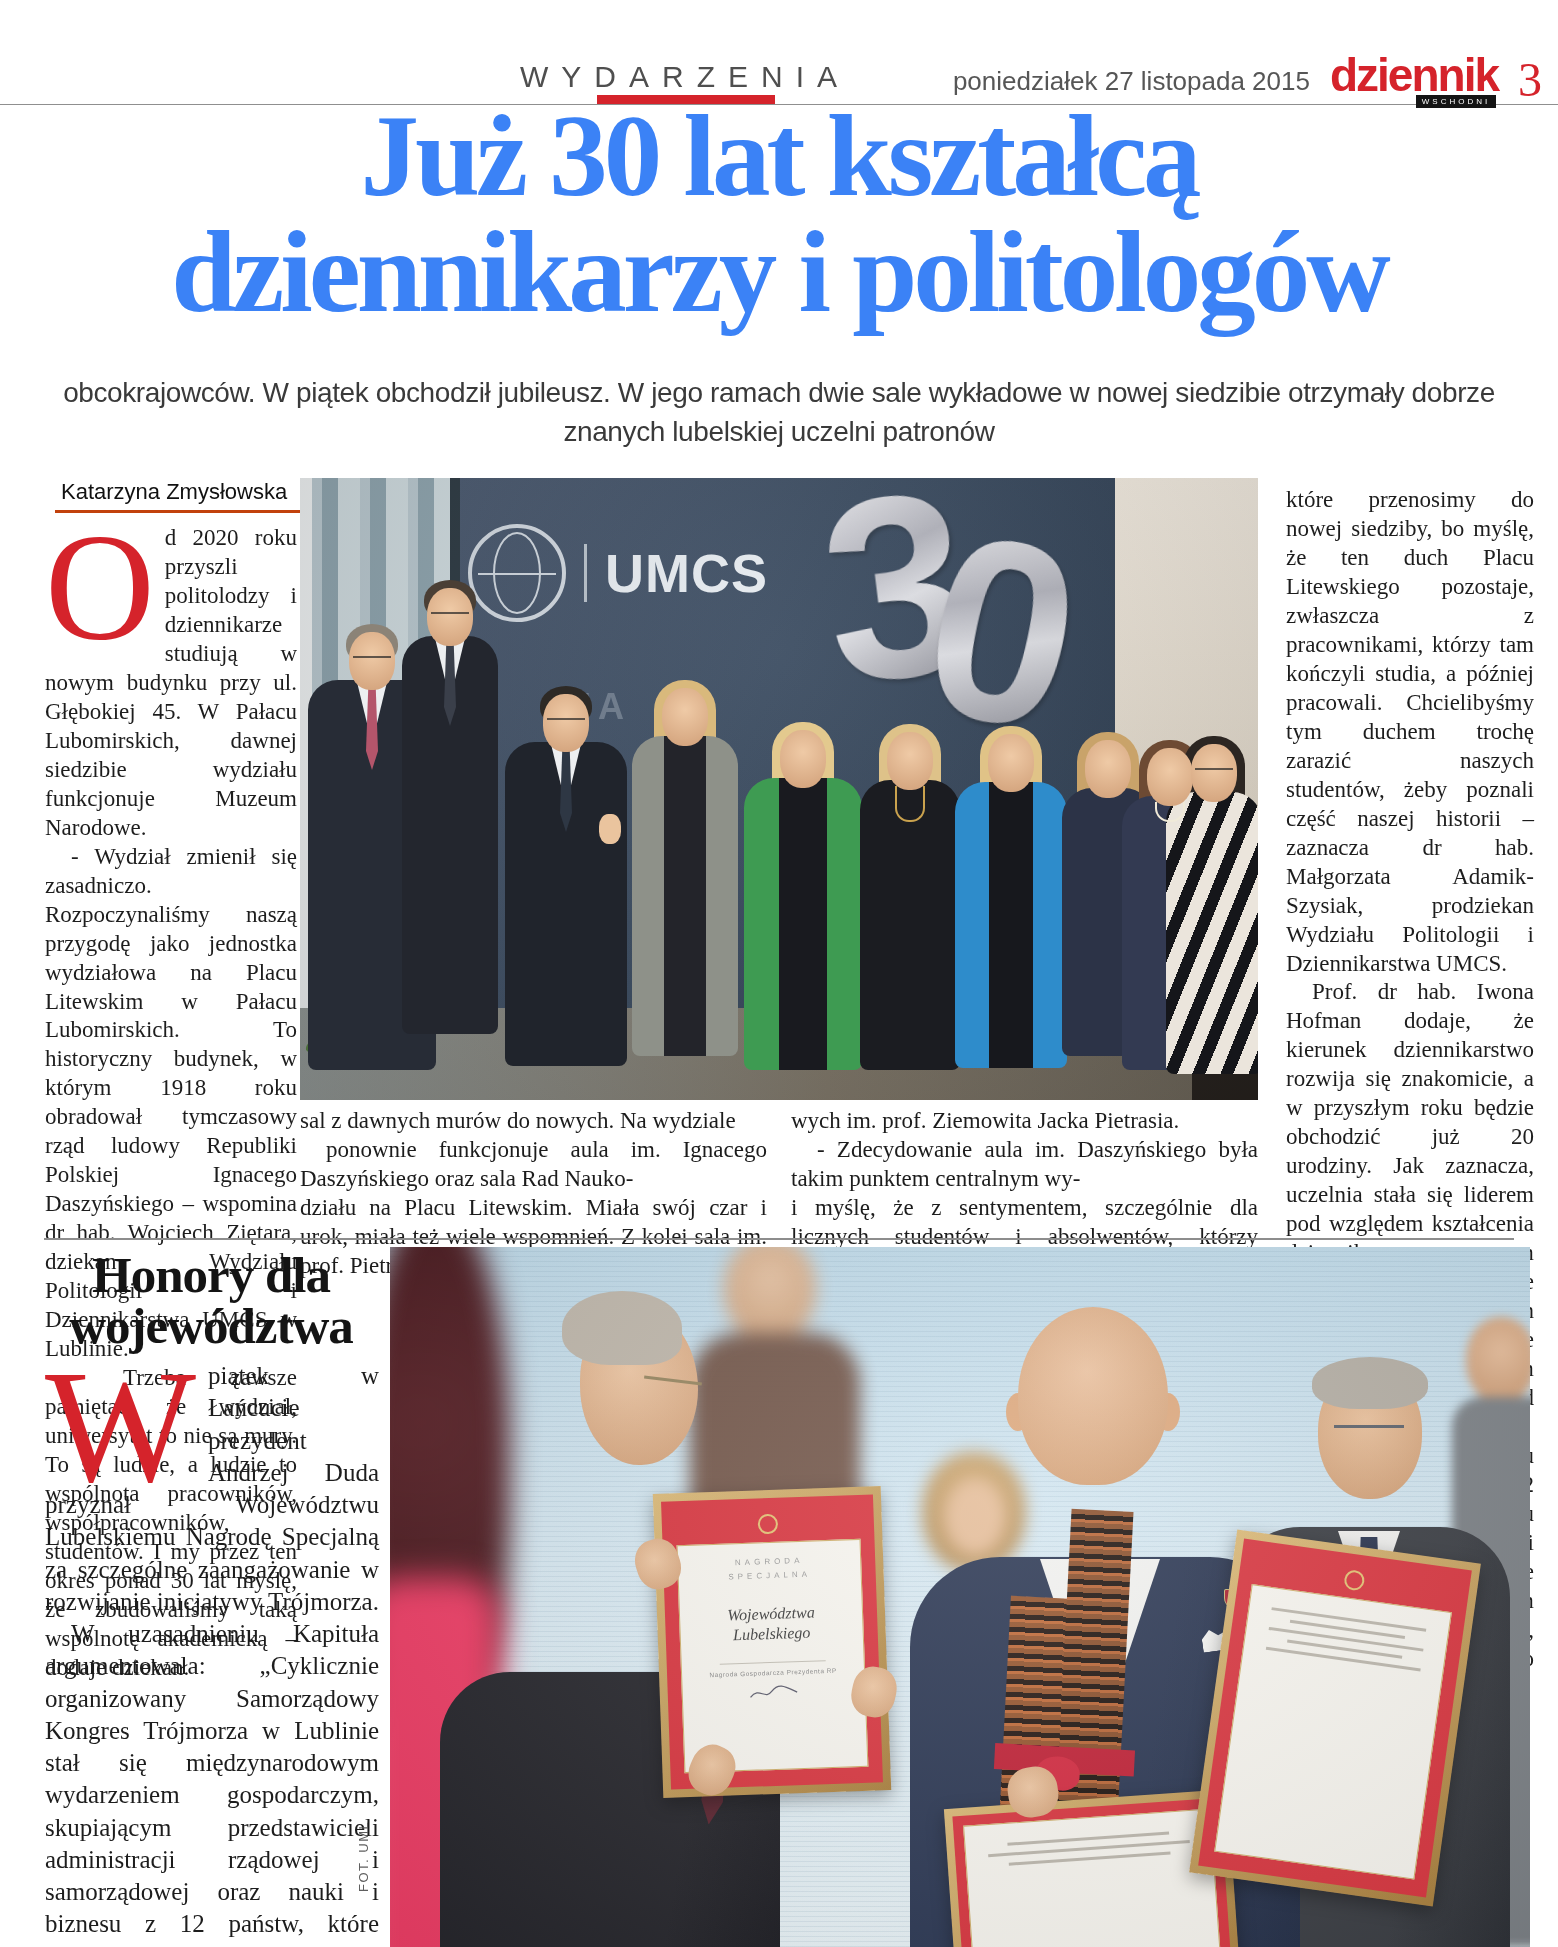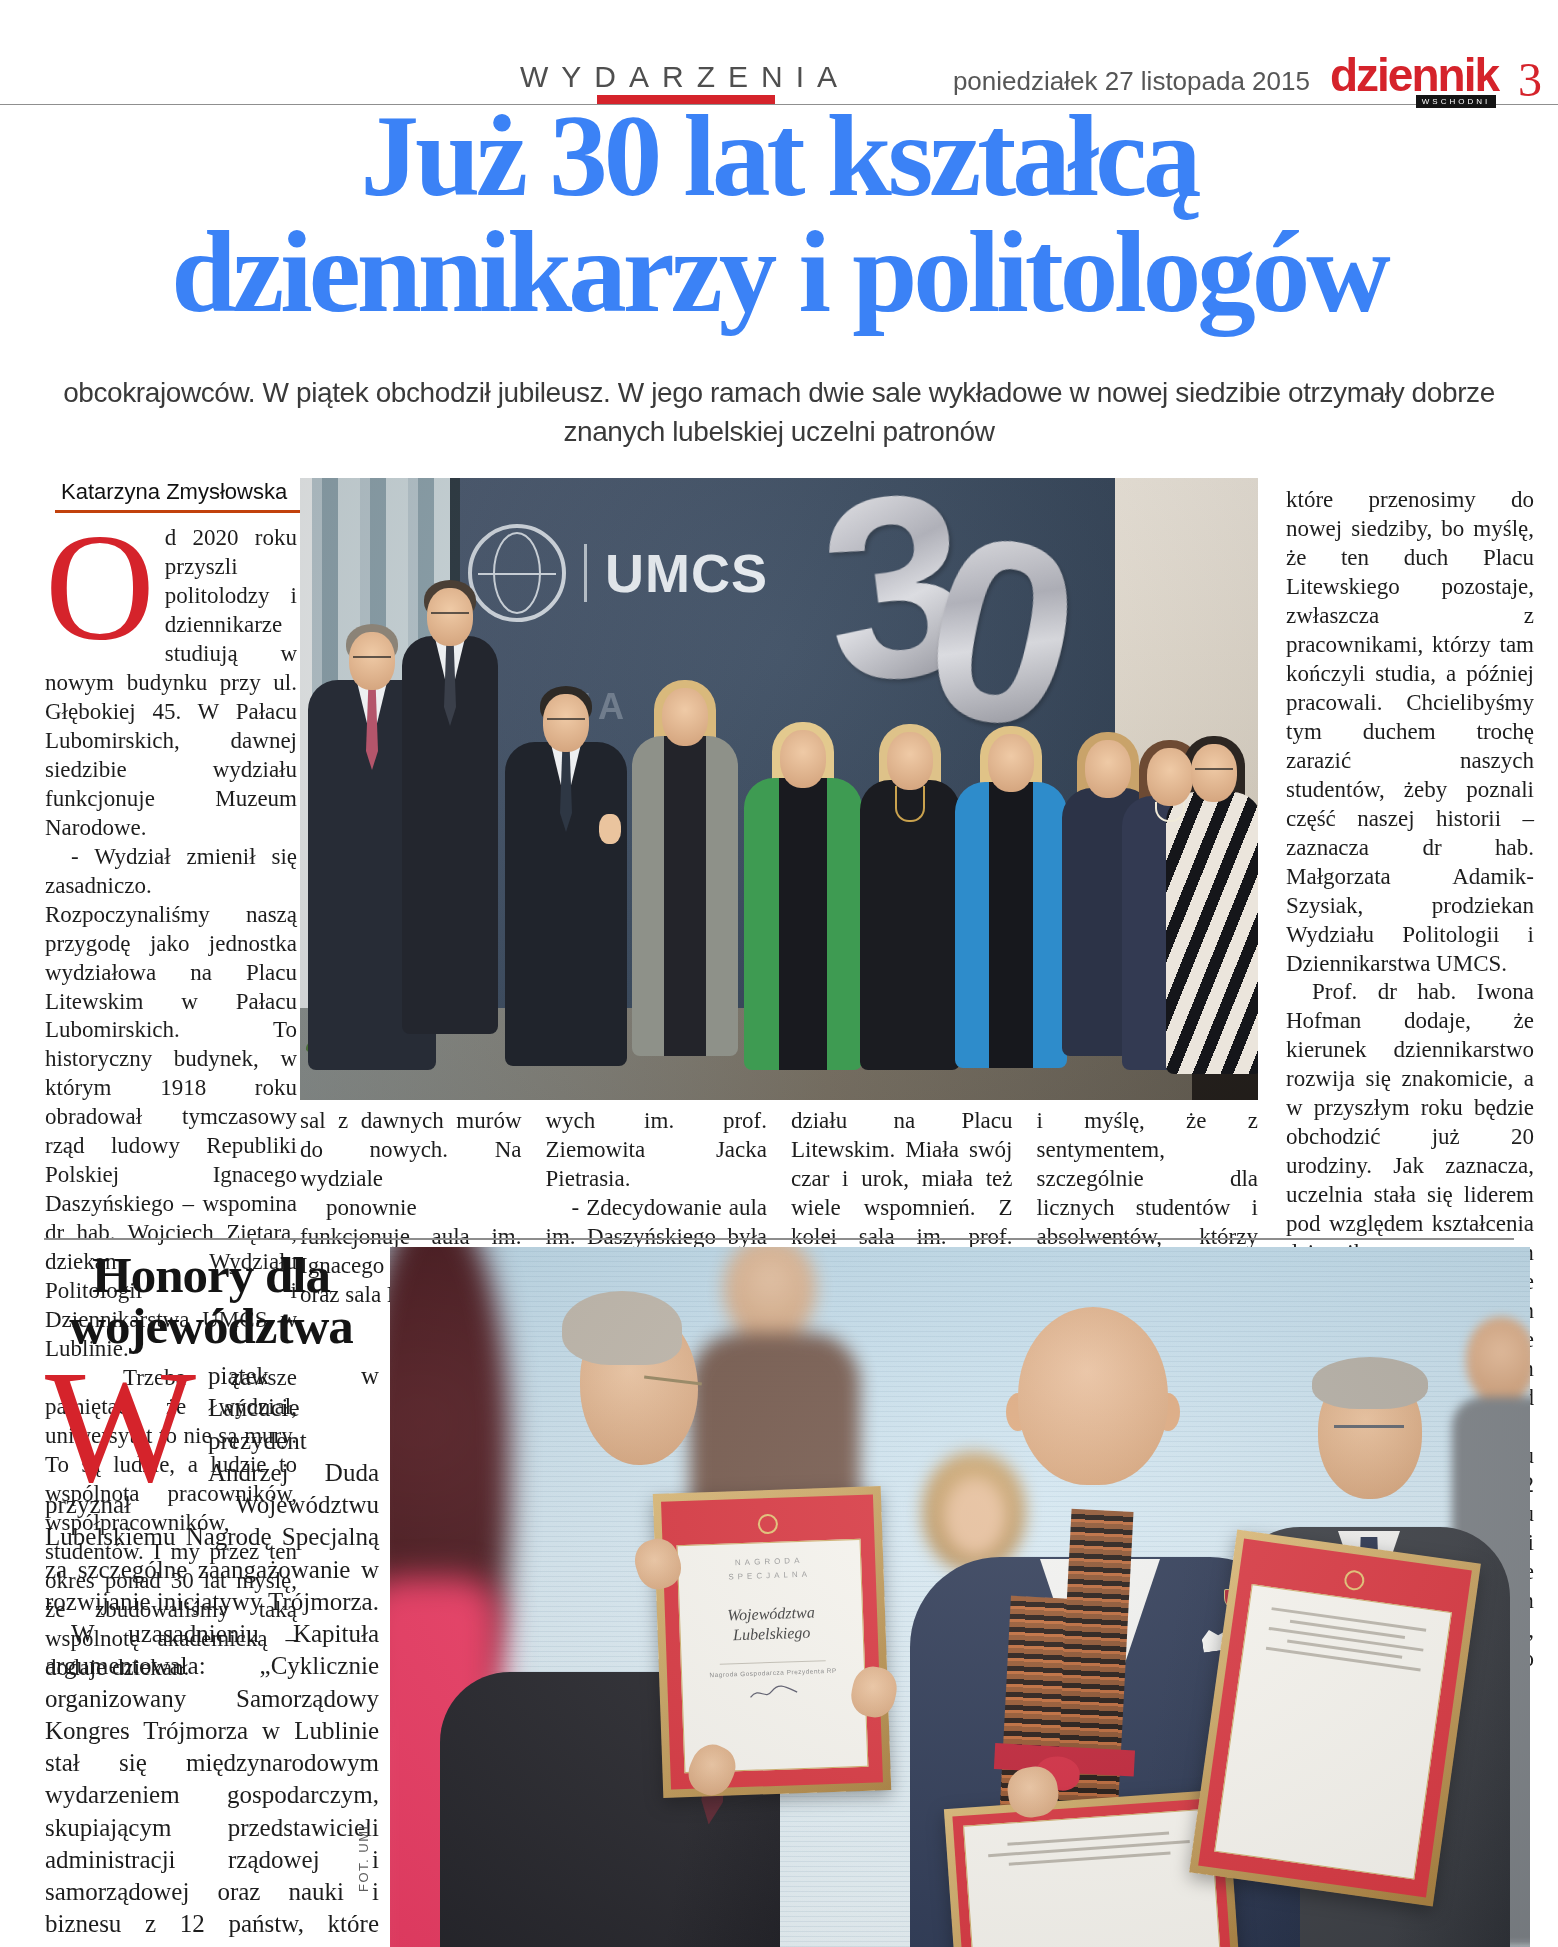--- a/index.html
+++ b/index.html
@@ -34,21 +34,21 @@
   .col p{margin:0;}
   .col p.ind{text-indent:26px;}
   .byline{position:absolute;top:479px;left:55px;font-family:"Liberation Sans",sans-serif;
         font-size:22px;color:#111;}
   .byline span{display:inline-block;border-bottom:3px solid #c2410c;padding:0 28px 5px 6px;}
   .dropcap{float:left;color:#d5232b;font-size:152px;line-height:0.8;margin:4px 10px 0 0;}
   .dropcap.w{font-size:160px;line-height:0.72;margin:10px 12px 0 0;}
   .leftcol{top:524px;left:45px;width:252px;}
   .rightcol{top:486px;left:1286px;width:248px;}
   .underphoto{position:absolute;top:1107px;left:300px;width:958px;display:grid;
-        grid-template-columns:repeat(4,1fr);column-gap:24px;text-align:justify;
+        grid-template-columns:repeat(2,1fr);column-gap:24px;text-align:justify;
         font-size:23px;line-height:1.26;}
   .underphoto p{margin:0;}
   .underphoto p.ind{text-indent:26px;}
 
   .divider{position:absolute;top:1238px;left:44px;width:1470px;height:2px;background:#8d8d8d;}
 
   
   .a2-title{position:absolute;top:1250px;left:45px;width:332px;text-align:center;
         font-weight:bold;font-size:51px;line-height:1.0;letter-spacing:-1px;color:#141414;}
   .a2-title span{display:block;}

